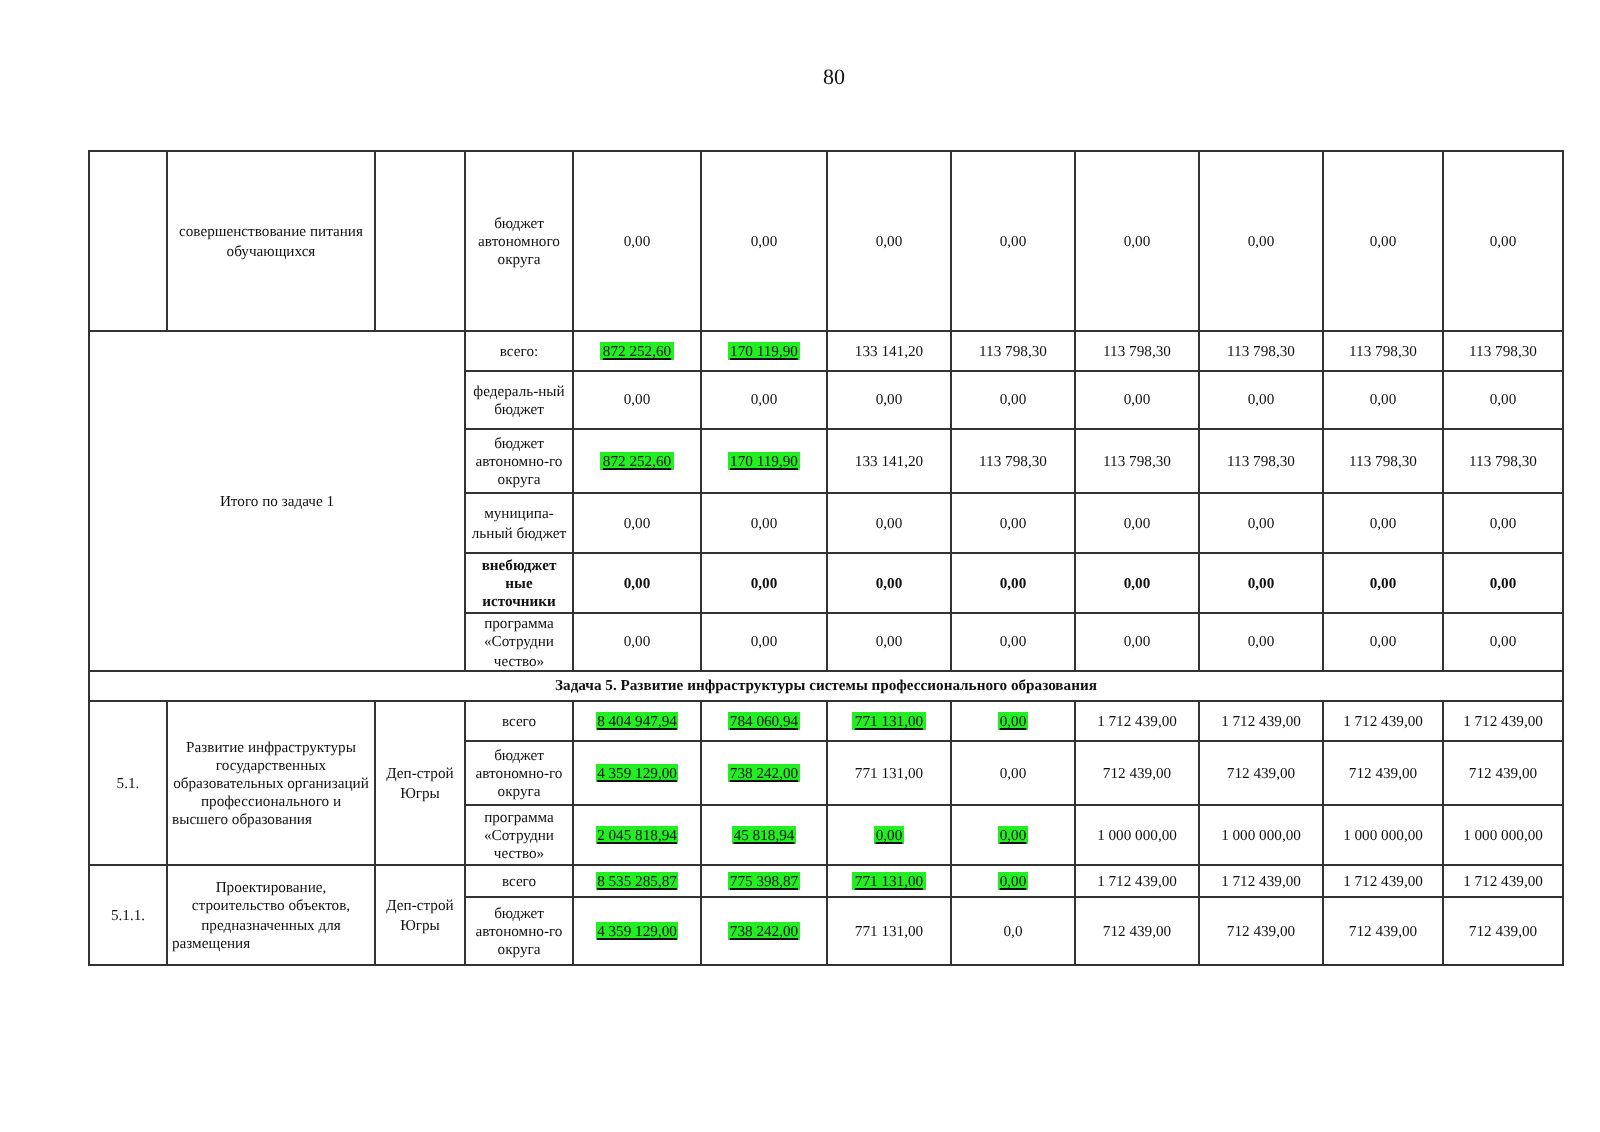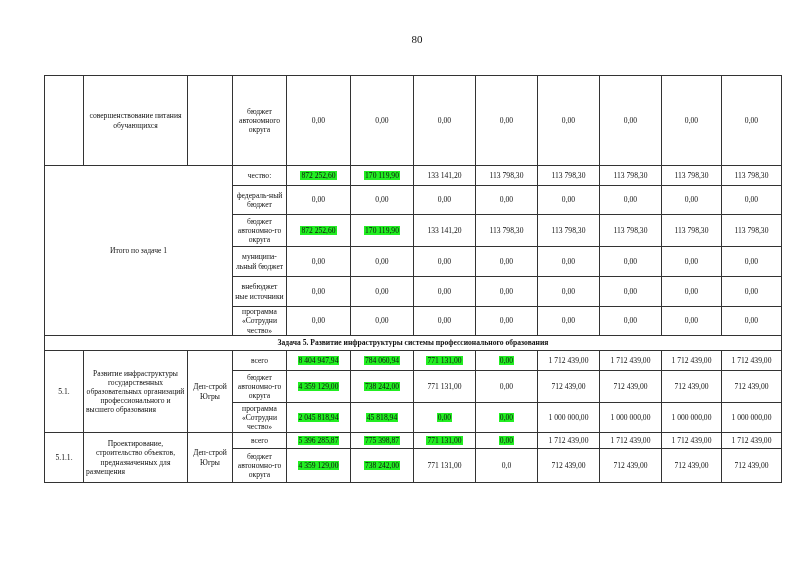--- a/index.html
+++ b/index.html
@@ -6,21 +6,21 @@
   body { width: 800px; height: 566px; position: relative; overflow: hidden;
          font-family: "Liberation Serif", "DejaVu Serif", serif; color: #111; }
   .page-number { position: absolute; top: 33px; left: 0; width: 800px; text-align: center;
                  font-size: 11px; padding-left: 17px; }
   table.budget { position: absolute; left: 44px; top: 75px; border-collapse: collapse;
                  table-layout: fixed; width: 737px; font-size: 7.6px; line-height: 1.2; }
   table.budget td { border: 1px solid #333; padding: 0 2px; text-align: center;
                     vertical-align: middle; overflow: hidden; }
   td.left { text-align: left; vertical-align: top; padding-top: 2px; }
   td.justify { text-align: justify; text-align-last: left; }
-  .hl { background: #22ee22; padding: 0 1px; }
+  .hl { background: #22ee22; padding: 0 1px; text-decoration: underline; }
   .task-header td { text-align: center; font-weight: bold; }
 </style>
 </head>
 <body>
 
 <div class="page-number">80</div>
 
 <table class="budget">
   <colgroup>
     <col style="width:39px">
@@ -46,21 +46,21 @@
         <td><span>0,00</span></td>
         <td><span>0,00</span></td>
         <td><span>0,00</span></td>
         <td><span>0,00</span></td>
         <td><span>0,00</span></td>
         <td><span>0,00</span></td>
         <td><span>0,00</span></td>
       </tr>
       <tr style="height: 20px;">
         <td colspan="3" rowspan="6">Итого по задаче 1</td>
-        <td>чество:</td>
+        <td>всего:</td>
         <td><span class="hl">872 252,60</span></td>
         <td><span class="hl">170 119,90</span></td>
         <td><span>133 141,20</span></td>
         <td><span>113 798,30</span></td>
         <td><span>113 798,30</span></td>
         <td><span>113 798,30</span></td>
         <td><span>113 798,30</span></td>
         <td><span>113 798,30</span></td>
       </tr>
       <tr style="height: 29px;">
@@ -89,21 +89,21 @@
         <td>муниципа-льный бюджет</td>
         <td><span>0,00</span></td>
         <td><span>0,00</span></td>
         <td><span>0,00</span></td>
         <td><span>0,00</span></td>
         <td><span>0,00</span></td>
         <td><span>0,00</span></td>
         <td><span>0,00</span></td>
         <td><span>0,00</span></td>
       </tr>
-      <tr style="height: 30px;">
+      <tr style="height: 30px; font-weight: bold;">
         <td>внебюджет ные источники</td>
         <td><span>0,00</span></td>
         <td><span>0,00</span></td>
         <td><span>0,00</span></td>
         <td><span>0,00</span></td>
         <td><span>0,00</span></td>
         <td><span>0,00</span></td>
         <td><span>0,00</span></td>
         <td><span>0,00</span></td>
       </tr>
@@ -155,21 +155,21 @@
         <td><span>1 000 000,00</span></td>
         <td><span>1 000 000,00</span></td>
         <td><span>1 000 000,00</span></td>
         <td><span>1 000 000,00</span></td>
       </tr>
       <tr style="height: 16px;">
         <td rowspan="2" class="left">5.1.1.</td>
         <td rowspan="2" class="left justify">Проектирование, строительство объектов, предназначенных для размещения</td>
         <td rowspan="2">Деп-строй Югры</td>
         <td>всего</td>
-        <td><span class="hl">5 396 285,87</span></td>
+        <td><span class="hl">8 535 285,87</span></td>
         <td><span class="hl">775 398,87</span></td>
         <td><span class="hl">771 131,00</span></td>
         <td><span class="hl">0,00</span></td>
         <td><span>1 712 439,00</span></td>
         <td><span>1 712 439,00</span></td>
         <td><span>1 712 439,00</span></td>
         <td><span>1 712 439,00</span></td>
       </tr>
       <tr style="height: 34px;">
         <td>бюджет автономно-го округа</td>

